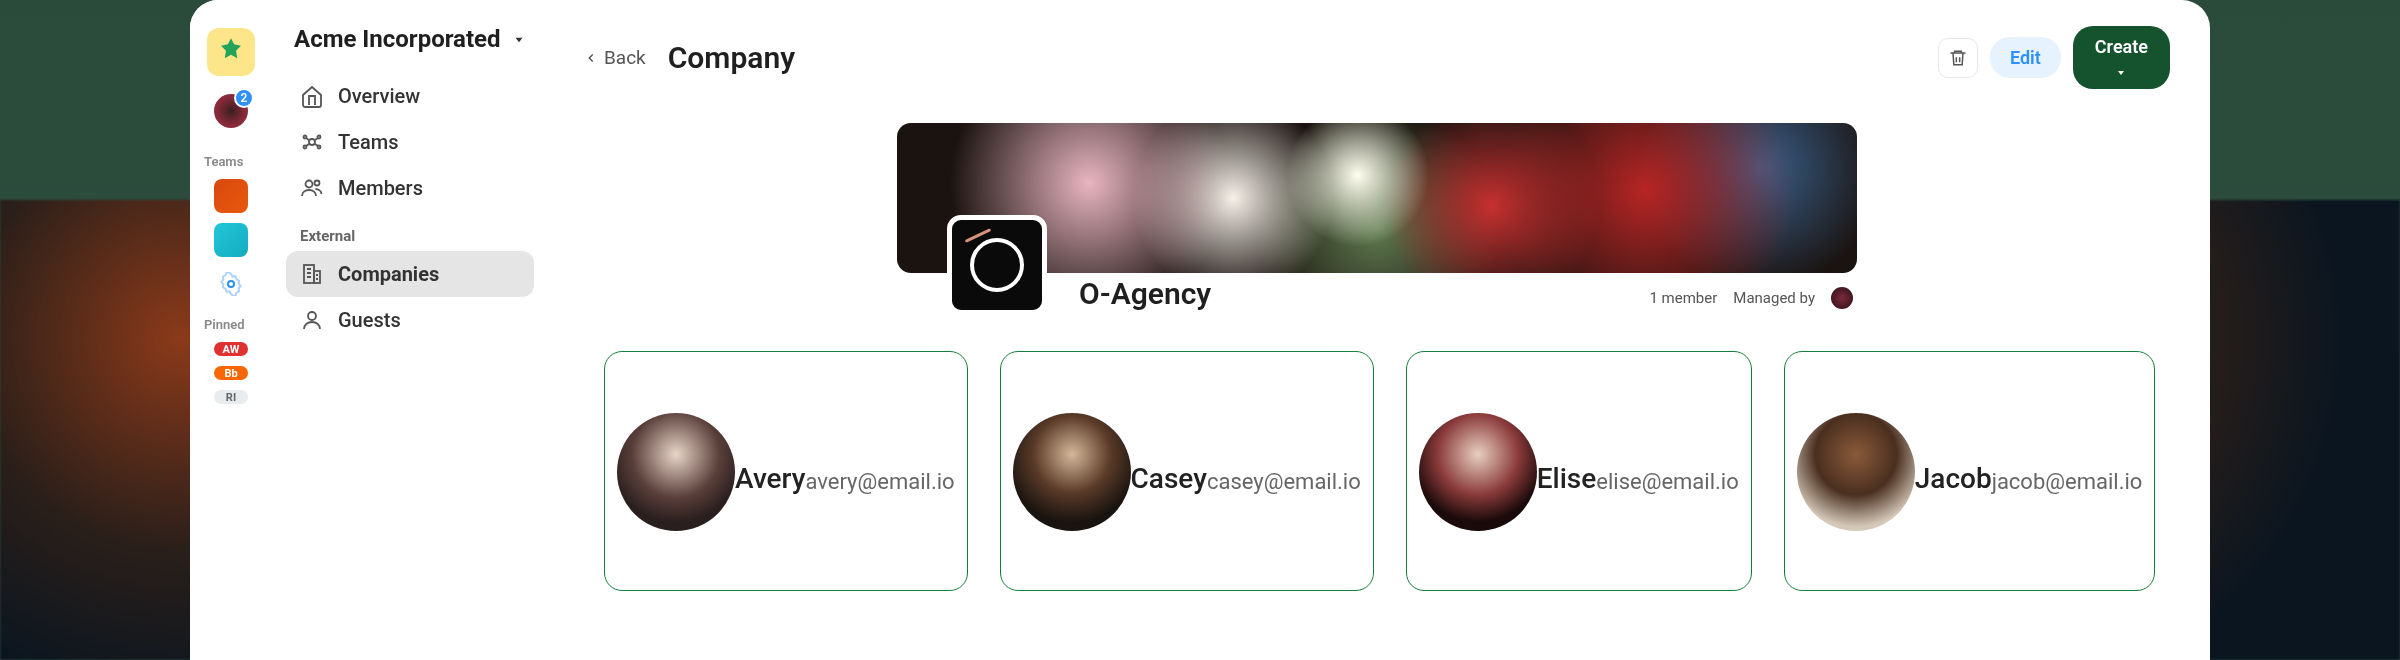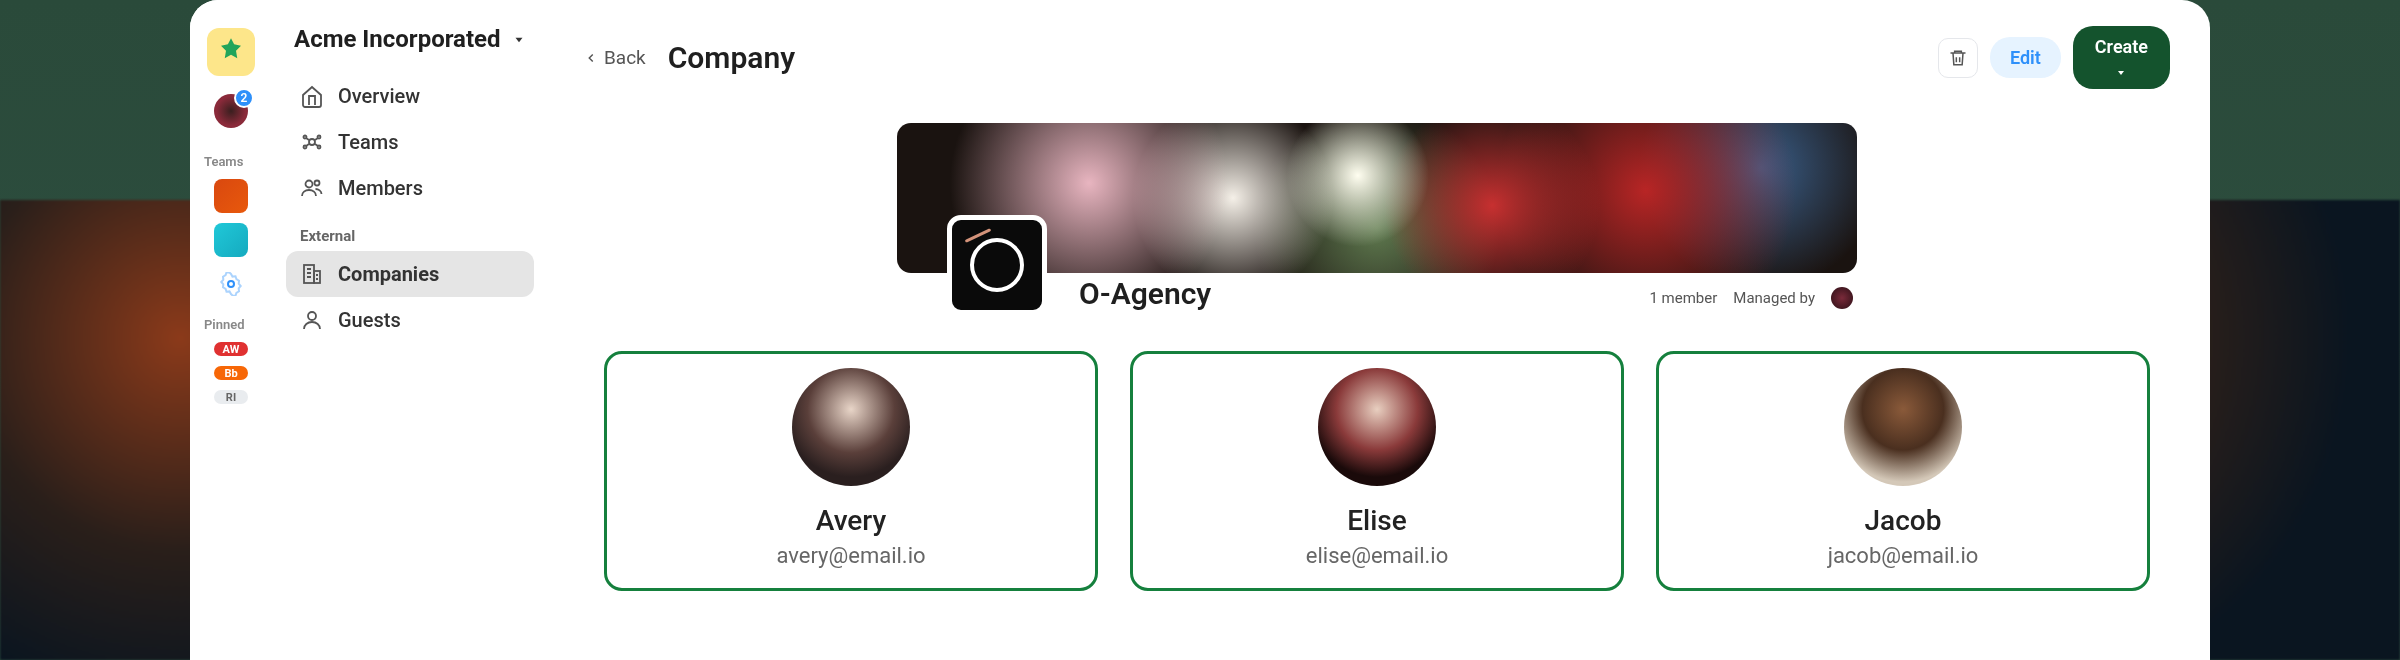--- a/index.html
+++ b/index.html
@@ -115,21 +115,21 @@
   }
   .company-row { display:flex; align-items:flex-end; gap: 32px; margin-top: -58px; padding-left: 50px; }
   .company-logo { width: 100px; height: 100px; border-radius: 14px; border: 5px solid #fff; background:#0a0a0a; display:flex; align-items:center; justify-content:center; }
   .company-logo-inner { width:54px; height:54px; border-radius:50%; border:4px solid #fff; position:relative; }
   .company-logo-inner::before { content:""; position:absolute; left:-10px; top:-8px; width:28px; height:3px; background:#d4937a; transform:rotate(-25deg); border-radius:2px; }
   .company-name { font-size: 30px; font-weight: 600; color:#1f1f1f; margin-bottom: 4px; }
   .company-meta { margin-left:auto; display:flex; align-items:center; gap: 16px; font-size:15px; color:#555; margin-bottom: 6px; padding-right: 4px; }
   .mgr-avatar { width:22px; height:22px; border-radius:50%; background: radial-gradient(circle,#7a2a3a,#2a0f15); }
 
   .cards { display:flex; gap: 32px; margin-top: 36px; padding: 0 20px; }
-  .card { flex:1; border:3px solid #15803d; border-radius: 18px; display:flex; flex-direction:column; align-items:center; padding: 14px 12px 0; min-height: 240px; }
+  .card { flex:1; border:1px solid #15803d; border-radius: 18px; display:flex; flex-direction:row; align-items:center; padding: 20px 12px 0; min-height: 240px; }
   .avatar { width: 118px; height:118px; border-radius:50%; margin-bottom: 18px; }
   .av1 { background: radial-gradient(circle at 50% 35%, #e8d5c8 0%, #5a3f3a 45%, #2a1f1f 70%); }
   .av2 { background: radial-gradient(circle at 50% 35%, #d4b89a 0%, #5a3a28 40%, #1a1410 70%); }
   .av3 { background: radial-gradient(circle at 50% 35%, #e8cfc0 0%, #8a3a3a 42%, #1a0a0a 70%); }
   .av4 { background: radial-gradient(circle at 50% 35%, #8a5a3a 0%, #4a2f1f 42%, #d4c8b8 75%); }
   .card-name { font-size: 28px; font-weight: 500; color:#222; margin-bottom: 6px; }
   .card-email { font-size: 22px; color:#666; }
 </style>
 </head>
 <body>
@@ -260,20 +260,25 @@
       </div>
     </div>
 
     <div class="cards">
       <div class="card">
         <div class="avatar av1"></div>
         <div class="card-name">Avery</div>
         <div class="card-email">avery@email.io</div>
       </div>
       <div class="card">
+        <div class="avatar av2"></div>
+        <div class="card-name">Casey</div>
+        <div class="card-email">casey@email.io</div>
+      </div>
+      <div class="card">
         <div class="avatar av3"></div>
         <div class="card-name">Elise</div>
         <div class="card-email">elise@email.io</div>
       </div>
       <div class="card">
         <div class="avatar av4"></div>
         <div class="card-name">Jacob</div>
         <div class="card-email">jacob@email.io</div>
       </div>
     </div>

